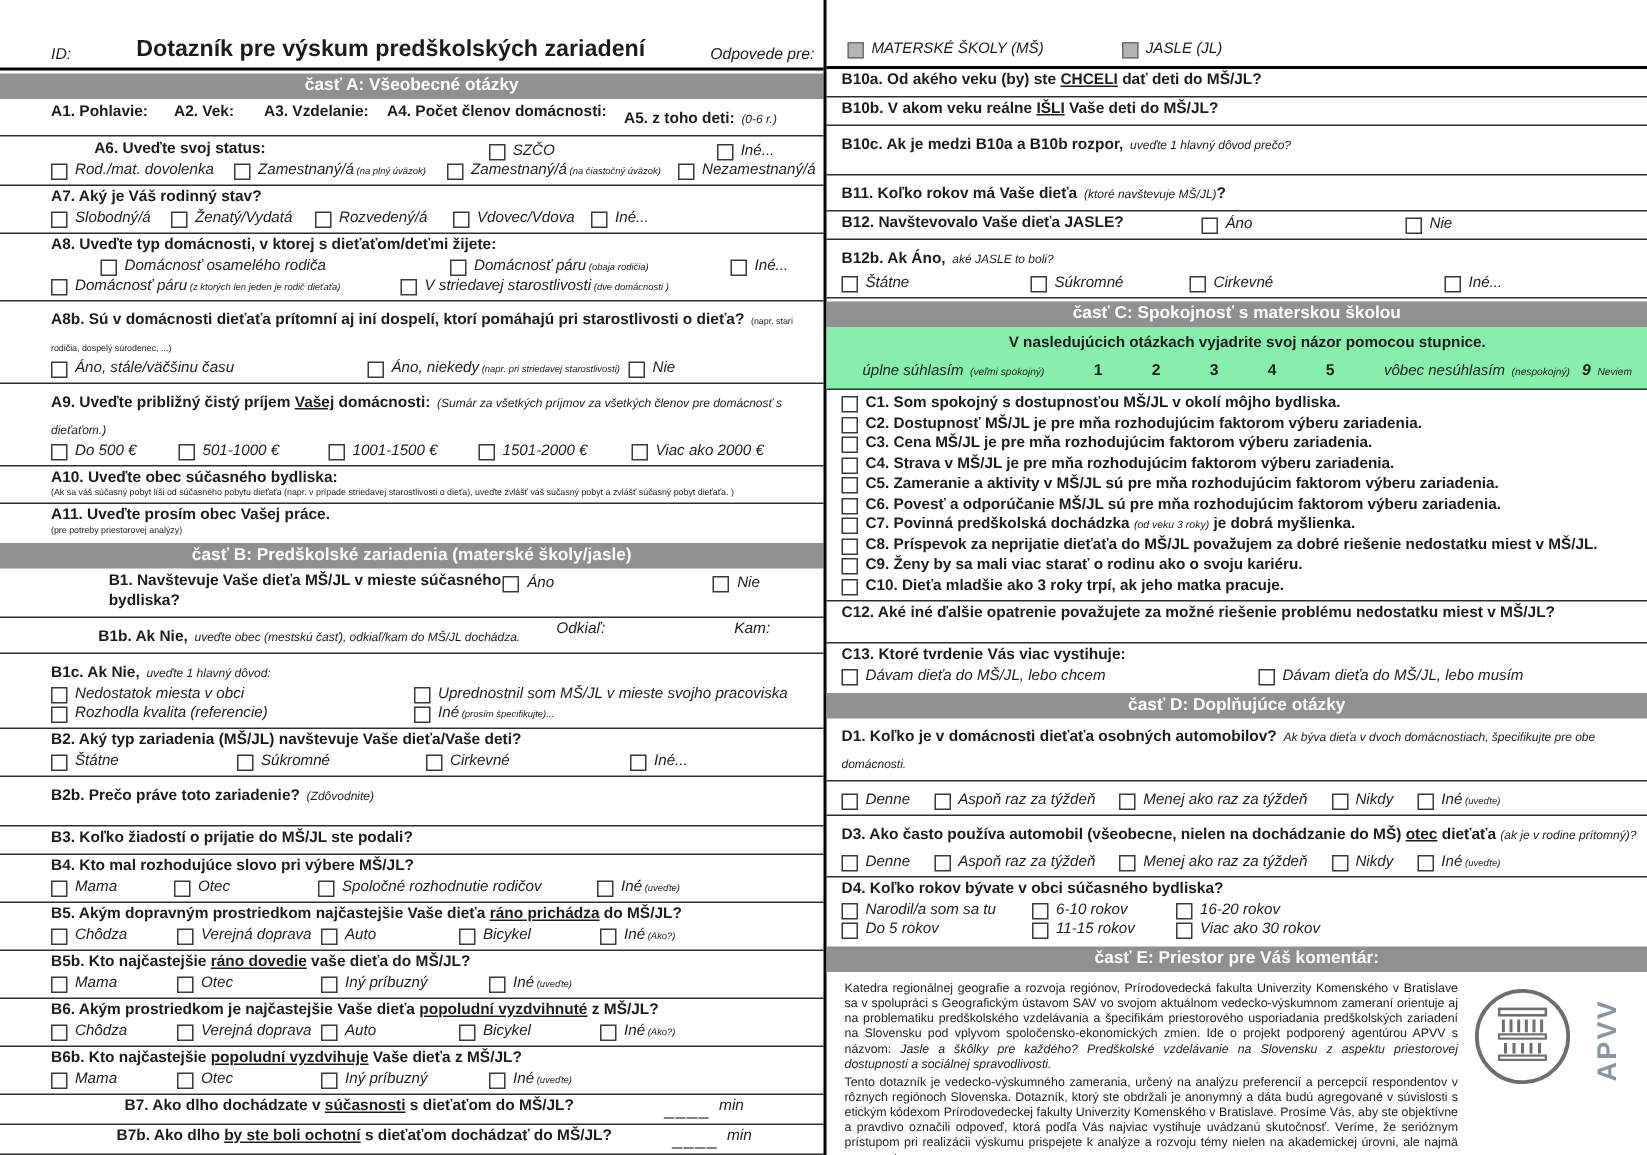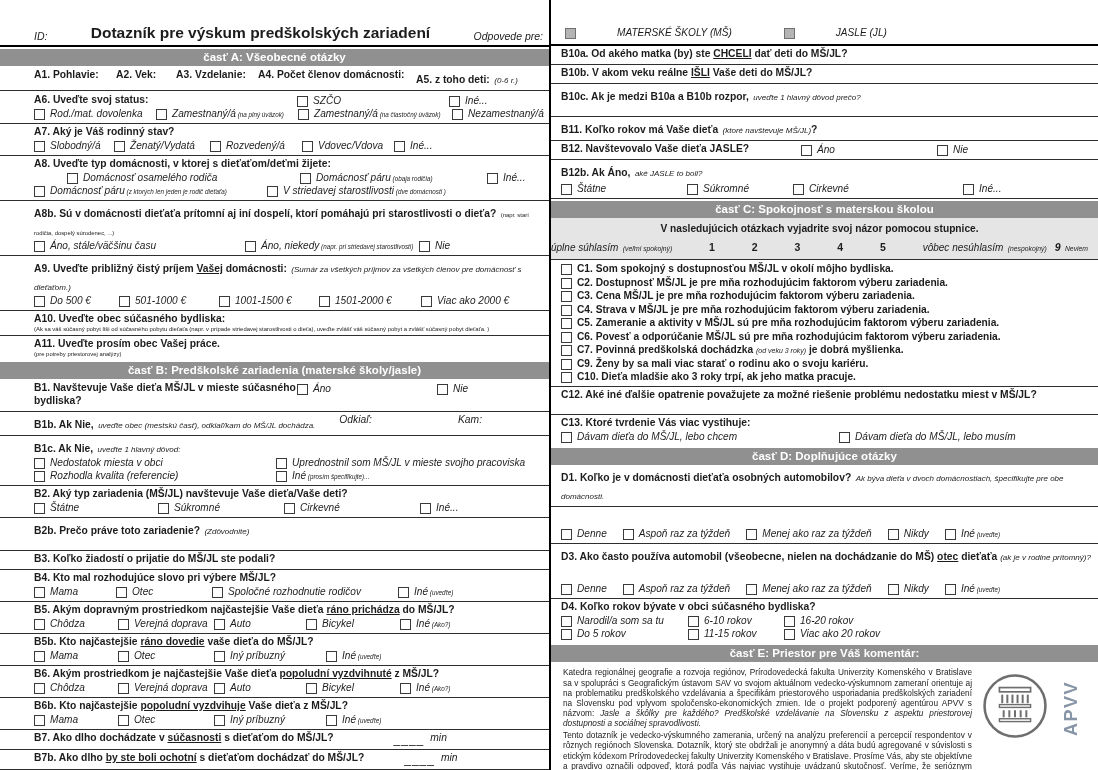--- a/index.html
+++ b/index.html
@@ -12,39 +12,39 @@
   .col-right { width:549px; border-left:2px solid #000; }
 
   
   .lhead { display:flex; align-items:flex-end; padding:24px 6px 3px 34px;
            border-bottom:2px solid #000; }
   .idlbl { font-style:italic; font-size:10.5px; }
   .ptitle { flex:1; text-align:center; font-weight:bold; font-size:15.5px; }
   .ansfor { font-style:italic; font-size:10.5px; }
 
   .rtop { display:flex; gap:52px; padding:27px 8px 5px 14px; border-bottom:2px solid #000; }
-  .rtop .ol { text-transform:none;margin-left:36px; }
+  .rtop .ol { text-transform:none; }
 
   
   .secbar { background:#909090; color:#fff; font-weight:bold; font-size:11.5px;
             text-align:center; padding:2px 0 3px 0; margin-top:2px; flex:none; }
 
   
   .q { padding:2px 4px 3px 34px; border-bottom:1.4px solid #2e2e2e; flex:none; }
   .col-right .q { padding-left:10px; }
   .q.nb { border-bottom:none; }
   .qb  { font-weight:bold; font-size:10.3px; line-height:1.25; }
   .qn  { font-size:5.9px; color:#222; }
   .qni { font-size:8px; font-style:italic; font-weight:normal; }
   .u   { text-decoration:underline; text-underline-offset:1px; }
   .i   { font-style:italic; }
 
   .grid { display:grid; align-items:start; margin-top:1px; }
-  .flexrow { display:flex; align-items:flex-start; margin-top:1px; }
-  .opts.flexo { display:flex; gap:16px; flex-wrap:nowrap; margin-top:19px; }
+  .flexrow { display:flex; align-items:flex-start; margin-top:1px;justify-content:center; }
+  .opts.flexo { display:flex; gap:16px; flex-wrap:nowrap; margin-top:5px; }
 
   .ga1  { grid-template-columns:82px 60px 82px 158px 1fr; }
   .ga6a { grid-template-columns:152px 1fr; }
   .ga6b { grid-template-columns:122px 142px 154px 1fr; }
   .ga7  { grid-template-columns:80px 96px 92px 92px 1fr; }
   .ga8a { grid-template-columns:233px 187px 1fr;margin-left:33px; }
   .ga8c { grid-template-columns:233px 1fr; }
   .ga8b { grid-template-columns:211px 174px 1fr; }
   .ga9  { grid-template-columns:85px 100px 100px 102px 1fr; }
   .gb1  { grid-template-columns:140px 1fr; }
@@ -66,21 +66,21 @@
   .on { font-size:6.3px; font-style:italic; }
   .cl { font-weight:bold; font-size:10.2px; line-height:1.18; }
   .cl .on { font-weight:normal; font-size:7px; font-style:italic; }
 
   .lblw { flex:0 0 263px; }
   .fieldi { font-style:italic; font-size:10.3px; }
   .blank { font-size:12px; letter-spacing:1px; }
   .minu { font-style:italic; font-size:10.3px; }
 
   
-  .cintro { background:#e5e5e5; padding:5px 10px 4px 0; border-bottom:1.4px solid #2e2e2e; flex:none; }
+  .cintro { background:#86efac; padding:5px 10px 4px 24px; border-bottom:1.4px solid #2e2e2e; flex:none; }
   .cintro h4 { text-align:center; font-size:10.2px; font-weight:bold; margin-bottom:3px; }
   .scale { display:flex; align-items:baseline; }
   .sl  { font-style:italic; font-size:10px; }
   .sln { font-size:6.8px; font-style:italic; }
   .snums { flex:1; display:flex; justify-content:space-evenly; max-width:275px; }
   .snum { font-weight:bold; font-size:10.5px; }
   .dk { margin-left:8px; white-space:nowrap; }
 
   .vopts { display:flex; flex-direction:column; gap:1.5px; margin-top:1px; }
 
@@ -492,21 +492,21 @@
           <span class="cb filled"></span>
           <span class="ol">MATERSKÉ ŠKOLY (MŠ)</span>
         </span>
         <span class="opt">
           <span class="cb filled"></span>
           <span class="ol">JASLE (JL)</span>
         </span>
       </div>
 
     <div class="q">
-      <div class="qb"><span>B10a. Od akého matka (by) ste </span><span class="u">CHCELI</span><span> dať deti  do MŠ/JL?</span></div>
+      <div class="qb"><span>B10a. Od akého veku (by) ste </span><span class="u">CHCELI</span><span> dať deti  do MŠ/JL?</span></div>
     </div>
 
     <div class="q">
       <div class="qb"><span>B10b. V akom veku reálne </span><span class="u">IŠLI</span><span> Vaše deti do MŠ/JL?</span></div>
     </div>
 
     <div class="q">
       <div><span class="qb">B10c. Ak je medzi B10a a B10b rozpor,</span> <span class="qni">uveďte 1 hlavný dôvod prečo?</span></div>
       <div class="spacer8"></div>
     </div>
@@ -596,20 +596,24 @@
           <span class="opt">
             <span class="cb"></span>
             <span class="cl">C6. Povesť a odporúčanie MŠ/JL sú pre mňa rozhodujúcim faktorom výberu zariadenia.</span>
           </span>
           <span class="opt">
             <span class="cb"></span>
             <span class="cl"><span>C7. Povinná predškolská dochádzka </span><span class="on"> (od veku 3 roky)</span><span> je dobrá myšlienka.</span></span>
           </span>
           <span class="opt">
             <span class="cb"></span>
+            <span class="cl">C8. Príspevok za neprijatie dieťaťa do MŠ/JL považujem za dobré riešenie nedostatku miest v MŠ/JL.</span>
+          </span>
+          <span class="opt">
+            <span class="cb"></span>
             <span class="cl">C9. Ženy by sa mali viac starať o rodinu ako o svoju kariéru.</span>
           </span>
           <span class="opt">
             <span class="cb"></span>
             <span class="cl">C10. Dieťa mladšie ako 3 roky trpí, ak jeho matka pracuje.</span>
           </span>
         </div>
     </div>
 
 
@@ -709,21 +713,21 @@
           <span class="opt">
             <span class="cb"></span>
             <span class="ol">Do 5 rokov</span>
           </span>
           <span class="opt">
             <span class="cb"></span>
             <span class="ol">11-15 rokov</span>
           </span>
           <span class="opt">
             <span class="cb"></span>
-            <span class="ol">Viac ako 20 rokov</span>
+            <span class="ol">Viac ako 30 rokov</span>
           </span>
         </div>
     </div>
 
     <div class="secbar">časť E: Priestor pre Váš komentár:</div>
 
     <div class="spacer18"></div>
 
     <div class="efoot">
       <div class="ftext">

